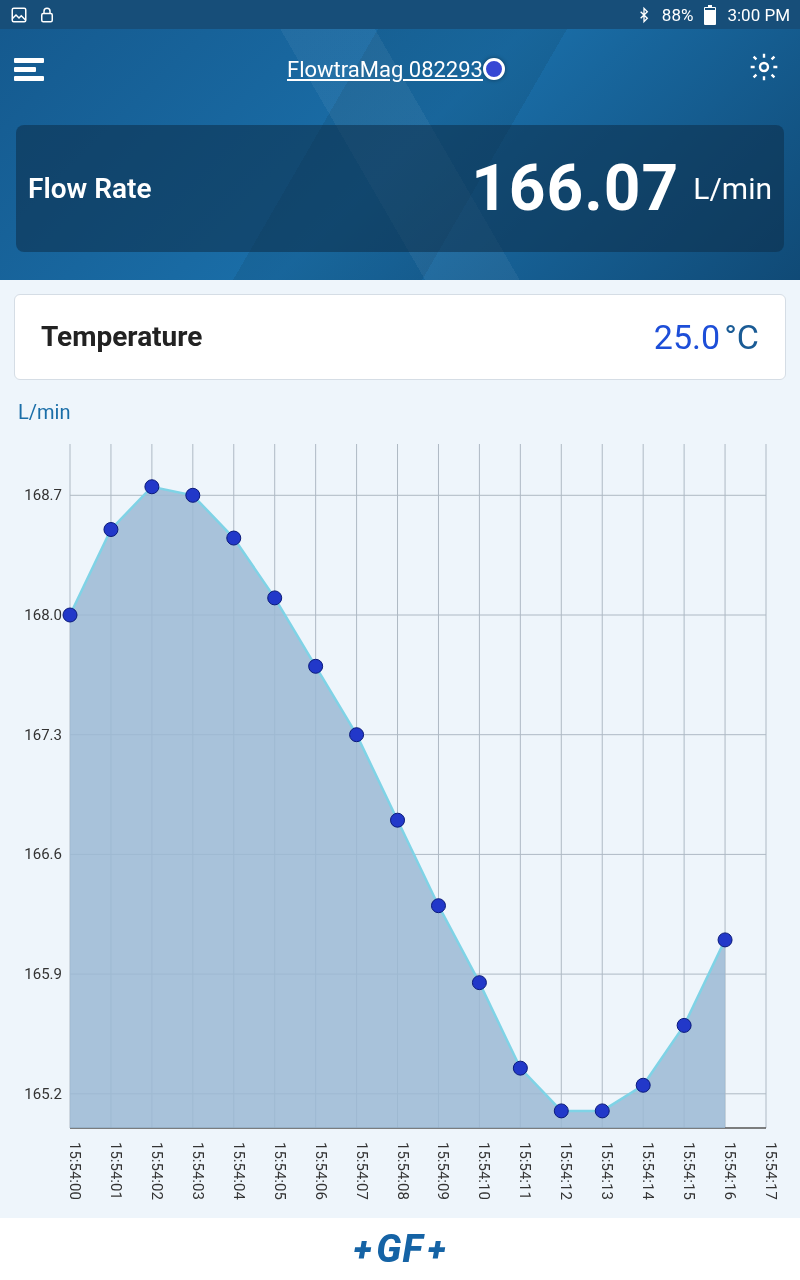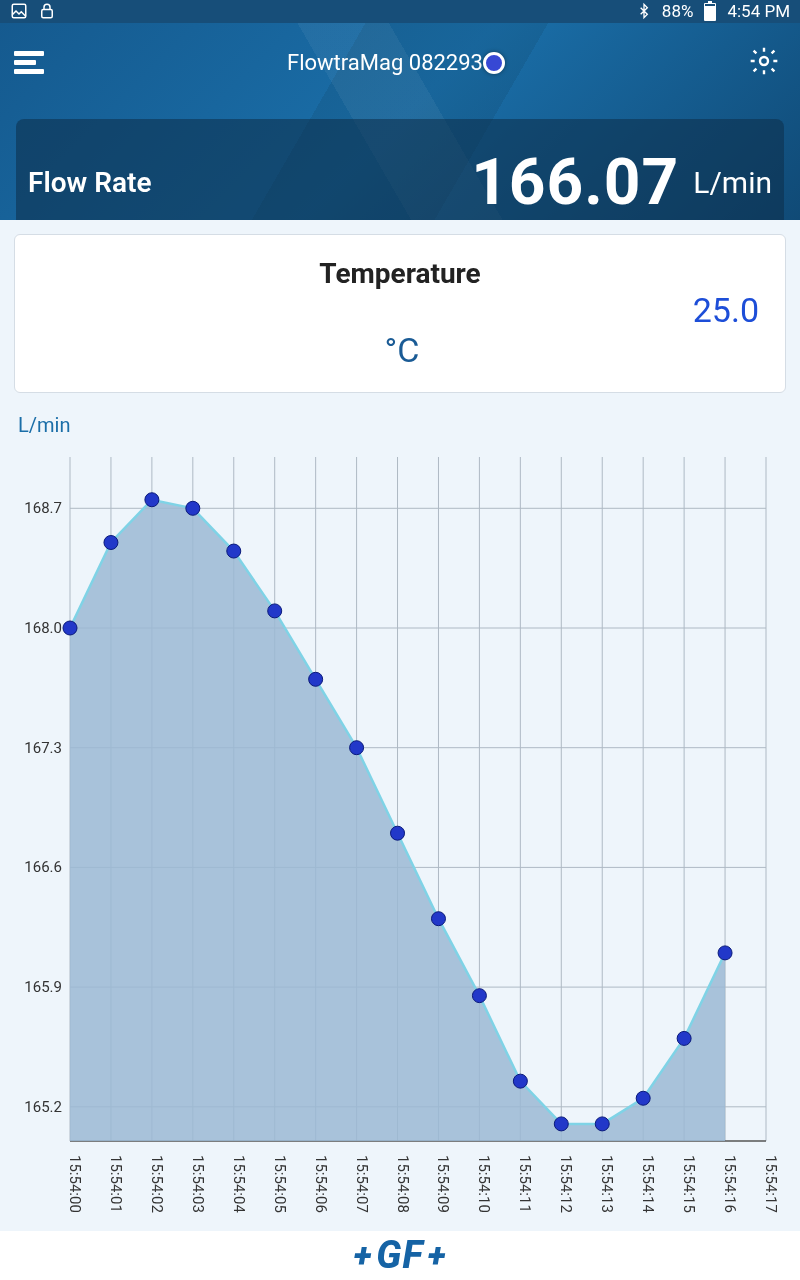--- a/index.html
+++ b/index.html
@@ -16,30 +16,30 @@
     content: ""; position: absolute; inset: 0;
     background:
       linear-gradient(60deg, transparent 45%, rgba(255,255,255,0.05) 45%, rgba(255,255,255,0.05) 55%, transparent 55%),
       linear-gradient(120deg, transparent 40%, rgba(0,0,0,0.08) 40%, rgba(0,0,0,0.08) 60%, transparent 60%);
   }
   .header-top { position: relative; height: 80px; display: flex; align-items: center; color: #fff; }
   .menu-btn { margin-left: 14px; cursor: pointer; }
   .menu-btn .bar { display:block; width:30px; height:5px; background:#fff; margin:4px 0; border-radius:1px;}
   .menu-btn .bar:nth-child(2){width:22px;}
   .menu-btn .bar:nth-child(3){width:30px;}
-  .header-title { margin: 0 auto; display:flex; align-items:center; gap:0; font-size:22px; }
+  .header-title { margin: 0 auto; display:flex; align-items:center; gap:0; font-size:22px;text-decoration:underline; }
   .status-dot { width:22px; height:22px; border-radius:50%; background:#3748d4; border:3px solid #fff; box-shadow: 0 0 4px rgba(0,0,0,.4);}
   .gear-btn { margin-right: 20px; cursor:pointer; }
 
   .flow-card { position: relative; margin: 16px; padding: 26px 12px; border-radius: 8px; background: rgba(12,45,72,0.55); color:#fff; display:flex; align-items:center; }
   .flow-label { font-size: 28px; font-weight:600; }
   .flow-value { margin-left:auto; font-size:64px; font-weight:700; letter-spacing:1px; }
   .flow-unit { font-size:30px; margin-left:14px; }
 
-  .temp-card { margin: 14px; background:#fff; border:1px solid #d5dde5; border-radius:6px; padding: 22px 26px; display:flex; align-items:center;flex-direction:column; }
+  .temp-card { margin: 14px; background:#fff; border:1px solid #d5dde5; border-radius:6px; padding: 22px 26px; display:flex; align-items:center; }
   .temp-label { font-size:28px; font-weight:700; color:#222; }
   .temp-value { margin-left:auto; font-size:34px; color:#1d4ed8; }
   .temp-unit { font-size:34px; color:#1a5b95; margin-left:4px;}
 
   .chart-block { flex:1; padding: 0 14px 0 14px; display:flex; flex-direction:column; }
   .axis-title { color:#1a6ea8; font-size:20px; padding: 6px 0 10px 4px; }
   .chart-svg { width:100%; flex:1; }
 
   .footer { height: 64px; display:flex; align-items:center; justify-content:center; background:#fff; }
   .gf-logo { font-size:38px; font-weight:800; color:#1563a5; letter-spacing:1px; font-style:italic; display:flex; align-items:center; gap:4px;}
@@ -73,21 +73,21 @@
         </svg>
     </span>
     <span>88%</span>
     <span>
       <svg width="14" height="20" viewBox="0 0 12 20" fill="#fff">
           <rect x="0" y="2" width="12" height="18" rx="1"></rect>
           <rect x="4" y="0" width="4" height="2"></rect>
           <rect x="1" y="3" width="10" height="2" fill="#174e79"></rect>
         </svg>
     </span>
-    <span>4:54 PM</span>
+    <span>3:00 PM</span>
   </div>
 </div>
 
 <div class="header-area">
   <div class="header-top">
     <div class="menu-btn">
       <span class="bar"></span>
         <span class="bar"></span>
         <span class="bar"></span>
     </div>

